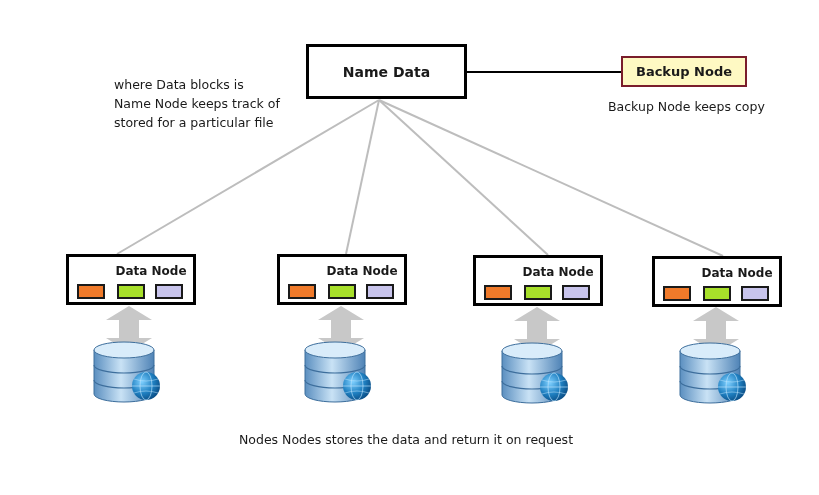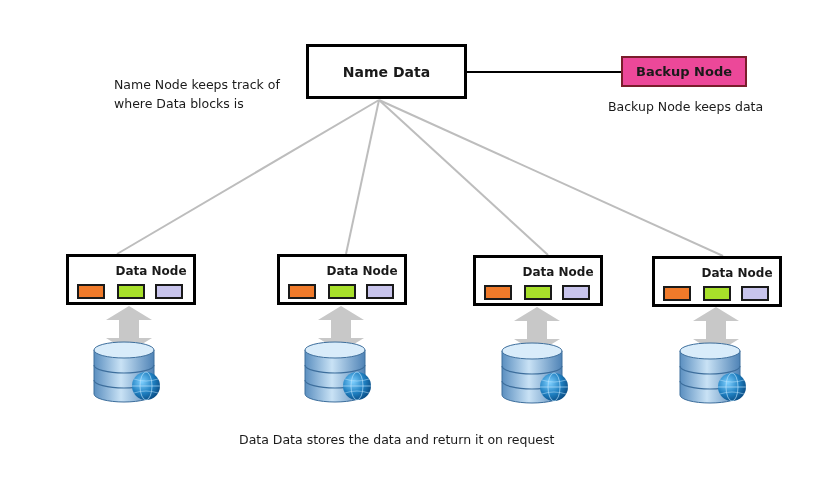--- a/index.html
+++ b/index.html
@@ -4,21 +4,21 @@
 <style>
   html, body { margin:0; padding:0; background:#ffffff; }
   body { width:819px; height:495px; position:relative; overflow:hidden;
          font-family:"DejaVu Sans", sans-serif; color:#1a1a1a; }
   .abs { position:absolute; }
   svg.lines { position:absolute; left:0; top:0; width:819px; height:495px; }
   .name-node { left:306px; top:44px; width:155px; height:49px; border:3px solid #000;
                background:#fff; display:flex; align-items:center; justify-content:center;
                font-weight:bold; font-size:14px; }
   .backup-node { left:621px; top:56px; width:122px; height:27px; border:2px solid #7a1d2b;
-                 background:#ec4899; display:flex; align-items:center; justify-content:center;
+                 background:#fef9c3; display:flex; align-items:center; justify-content:center;
                  font-weight:bold; font-size:13px; }
   .note { font-size:12.5px; line-height:19px; color:#1a1a1a; }
   .data-node { width:124px; height:45px; border:3px solid #000; background:#fff; }
   .dn-label { position:absolute; left:0; right:0; top:7px; text-align:center;
               font-weight:bold; font-size:12px;margin-left:40px; }
   .block { position:absolute; top:27px; width:24px; height:11px; border:2px solid #1a1a1a; }
   .arrow { width:46px; height:46px; }
   .db { width:72px; height:64px; }
 </style>
 </head>
@@ -34,26 +34,27 @@
 
 <div class="abs name-node">
   <span>Name Data</span>
 </div>
 
 <div class="abs backup-node">
   <span>Backup Node</span>
 </div>
 
 <div class="abs note" style="left:114px; top:75px;">
+  <div>where Data blocks is</div>
   <div>Name Node keeps track of</div>
-  <div>where Data blocks is</div>
+  <div>stored for a particular file</div>
 </div>
 
 <div class="abs note" style="left:608px; top:97px;">
-  <div>Backup Node keeps data</div>
+  <div>Backup Node keeps copy</div>
 </div>
 
 <div id="dn-container">
   <div class="abs data-node" style="left: 66px; top: 254px;">
     <div class="dn-label">Data Node</div>
     <div class="block" style="left: 8px; background: rgb(240, 122, 42);"></div>
     <div class="block" style="left: 48px; background: rgb(168, 224, 42);"></div>
     <div class="block" style="left: 86px; background: rgb(200, 196, 236);"></div>
   </div>
   <svg class="abs arrow" viewBox="0 0 46 46" style="left: 106px; top: 306px;">
@@ -184,13 +185,13 @@
     <g>
       <circle cx="54" cy="46" r="14" fill="url(#glb3)"></circle>
       <ellipse cx="54" cy="46" rx="6" ry="14" fill="none" stroke="#bfe6ff" stroke-width="0.8" opacity="0.8"></ellipse>
       <line x1="40" y1="46" x2="68" y2="46" stroke="#bfe6ff" stroke-width="0.8" opacity="0.8"></line>
       <path d="M42,39 Q54,43 66,39" fill="none" stroke="#bfe6ff" stroke-width="0.7" opacity="0.7"></path>
       <path d="M42,53 Q54,49 66,53" fill="none" stroke="#bfe6ff" stroke-width="0.7" opacity="0.7"></path>
     </g>
   </svg>
 </div>
 
-<div class="abs note" style="left:239px; top:430px;">Data Data stores the data and return it on request</div>
+<div class="abs note" style="left:239px; top:430px;">Nodes Nodes stores the data and return it on request</div>
 
 </body></html>

